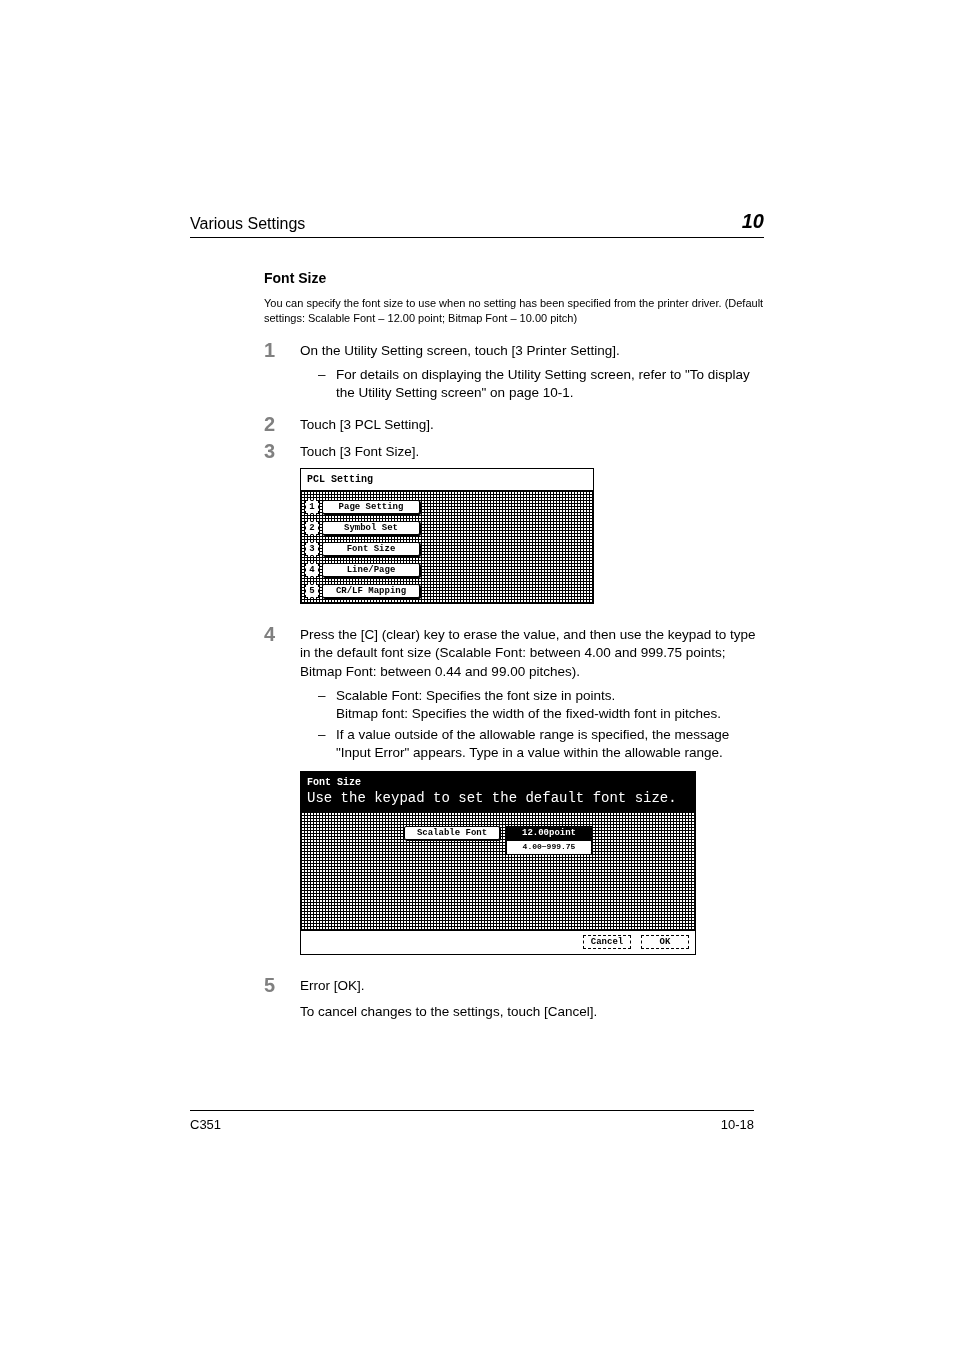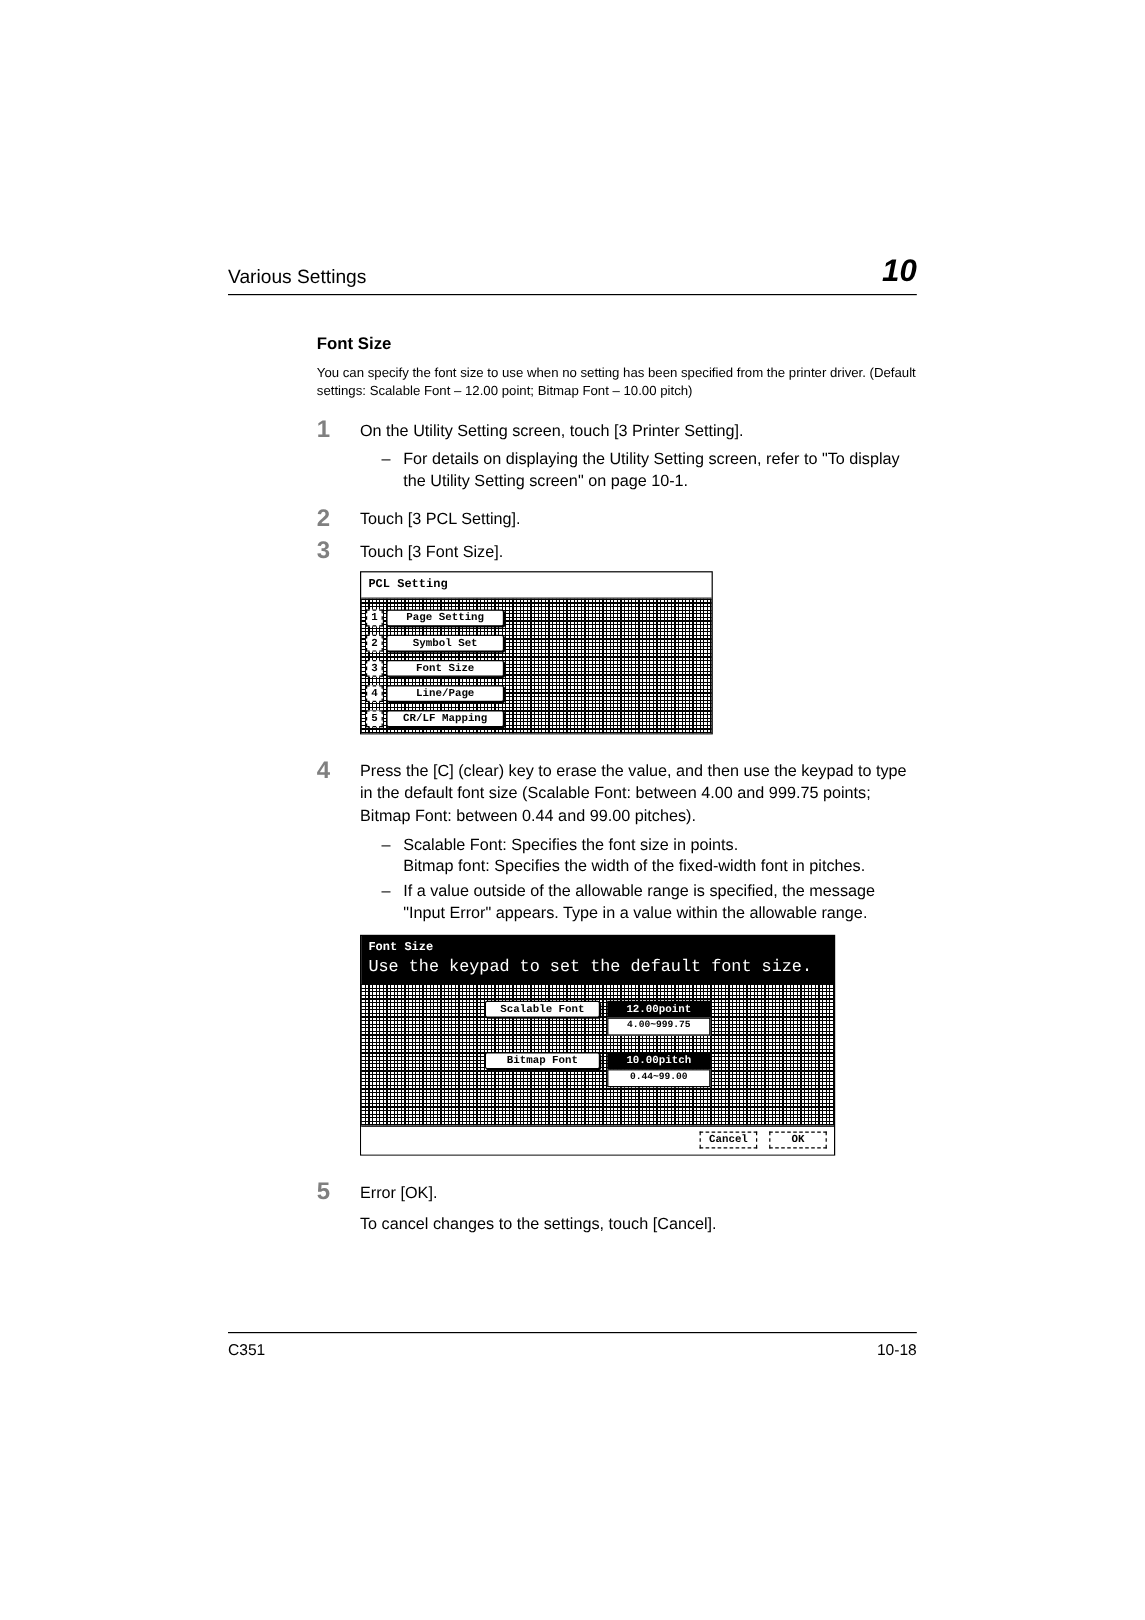--- a/index.html
+++ b/index.html
@@ -1,33 +1,33 @@
 <!DOCTYPE html>
 <html><head>
   <meta charset="utf-8">
   <style>
     * { box-sizing: border-box; margin: 0; padding: 0; }
     html, body { width: 954px; height: 1350px; background: #fff; font-family: Arial, Helvetica, sans-serif; color: #000; }
     .page { position: relative; width: 954px; height: 1350px; padding: 210px 190px 0 190px; }
     
     .running-head { display: flex; justify-content: space-between; align-items: flex-end; border-bottom: 1.5px solid #000; padding-bottom: 4px; }
-    .chapter-num { font-size: 26px; font-weight: bold; font-style: italic; font-family: Arial, sans-serif; }
+    .chapter-num { font-size: 20px; font-weight: bold; font-style: italic; font-family: Arial, sans-serif; }
     .content { padding-left: 74px; padding-top: 32px; }
     .h2 { font-size: 14px; font-weight: bold; margin-bottom: 10px; }
     .body-text { font-size: 11px; line-height: 1.35; margin-bottom: 14px; }
     ol.steps { list-style: none; }
     ol.steps > li { display: flex; margin-bottom: 6px; }
     .step-num { font-size: 20px; font-weight: bold; color: #808080; font-family: Arial, sans-serif; width: 36px; flex-shrink: 0; line-height: 1.05; }
     .step-body { font-size: 13.5px; line-height: 1.35; flex: 1; padding-top: 2px; }
     .sublist { margin-top: 6px; margin-bottom: 6px; padding-left: 18px; }
     .sublist-item { display: flex; margin-bottom: 3px; }
     .dash { width: 18px; flex-shrink: 0; }
     .sub-text { flex: 1; }
     
-    .footer { position: absolute; left: 190px; right: 190px; bottom: 218px; border-top: 1px solid #000; padding-top: 6px; display: flex; justify-content: space-between; font-size: 13px; }
+    .footer { position: absolute; left: 190px; right: 200px; bottom: 218px; border-top: 1px solid #000; padding-top: 6px; display: flex; justify-content: space-between; font-size: 13px; }
     
     .screen1 { width: 294px; border: 1px solid #000; margin: 6px 0 14px 0; font-family: "Courier New", monospace; font-size: 10px; font-weight: bold; }
     .screen1-title { border-bottom: 1px solid #000; padding: 4px 6px; }
     .screen1-body { padding: 6px 4px 4px 4px; background-image: repeating-linear-gradient(0deg,#000 0 1px,transparent 1px 3px),repeating-linear-gradient(90deg,#000 0 1px,transparent 1px 3px); background-color: #fff; height: 112px; position: relative; }
     .screen1-list { position: relative; }
     .s1-row { display: flex; align-items: center; height: 20px; margin-bottom: 1px; }
     .s1-num { width: 14px; height: 14px; background: #fff; border: 1px dashed #000; display: flex; align-items: center; justify-content: center; margin-right: 3px; font-size: 9px; }
     .s1-btn { width: 98px; height: 14px; background: #fff; border: 1px solid #000; border-radius: 2px; box-shadow: 1px 1px 0 #000; display: flex; align-items: center; justify-content: center; font-size: 9px; }
     .screen1-footer { border-top: 1px solid #000; height: 24px; position: relative; }
     .s1-close { position: absolute; right: 6px; top: 4px; width: 54px; height: 14px; border: 1px dashed #000; display: flex; align-items: center; justify-content: center; font-size: 9px; background: #fff; }
@@ -135,27 +135,20 @@
               <div class="line2">Use the keypad to set the default font size.</div>
             </div>
             <div class="screen2-body">
               <div class="s2-row">
                 <div class="s2-label">Scalable Font</div>
                 <div class="s2-valwrap">
                   <div class="s2-val">12.00point</div>
                   <div class="s2-range">4.00~999.75</div>
                 </div>
               </div>
-              <div class="s2-row">
-                <div class="s2-label">Bitmap Font</div>
-                <div class="s2-valwrap">
-                  <div class="s2-val">10.00pitch</div>
-                  <div class="s2-range">0.44~99.00</div>
-                </div>
-              </div>
             </div>
             <div class="screen2-footer">
               <div class="s2-btn s2-cancel">Cancel</div>
               <div class="s2-btn s2-ok">OK</div>
             </div>
           </div>
 
         </div>
       </li>
 

